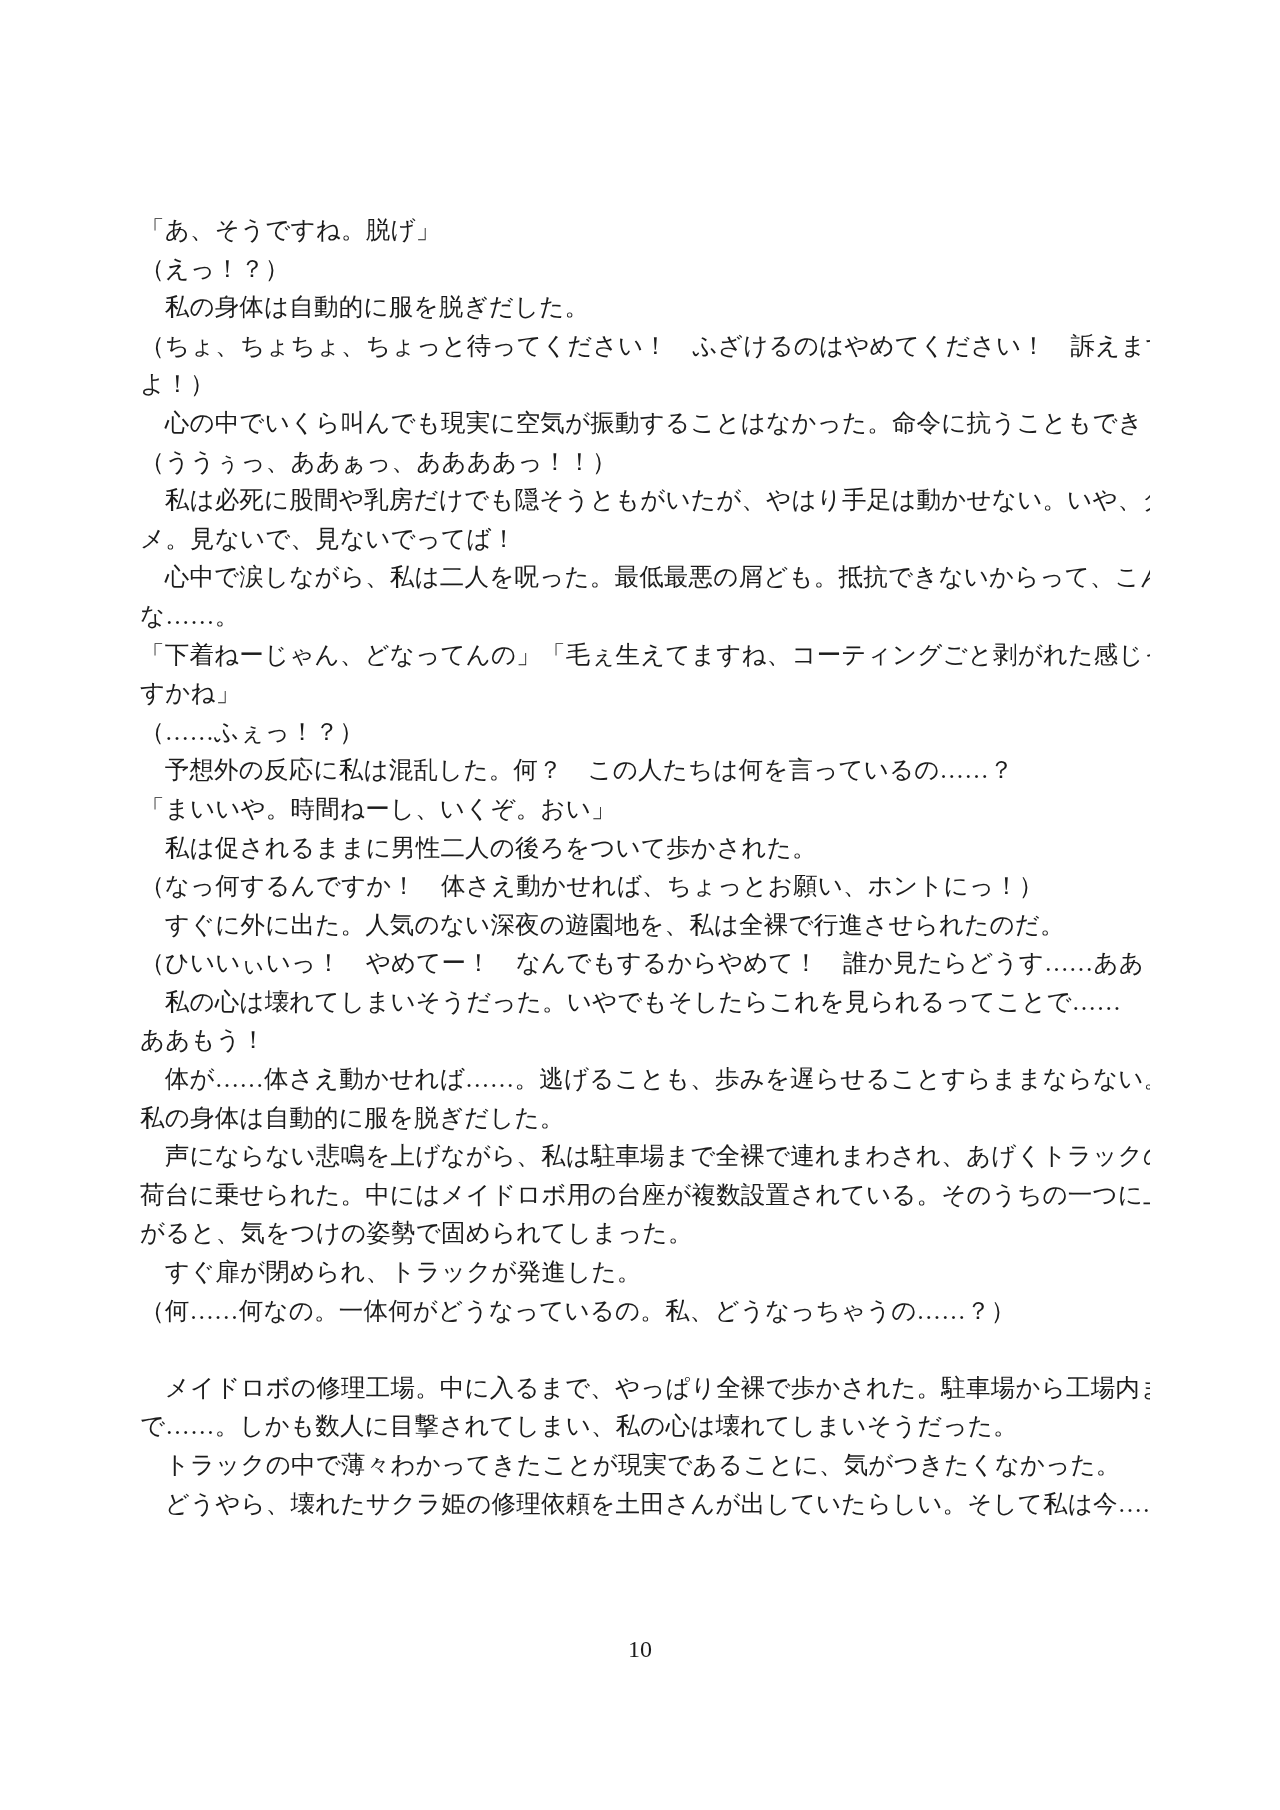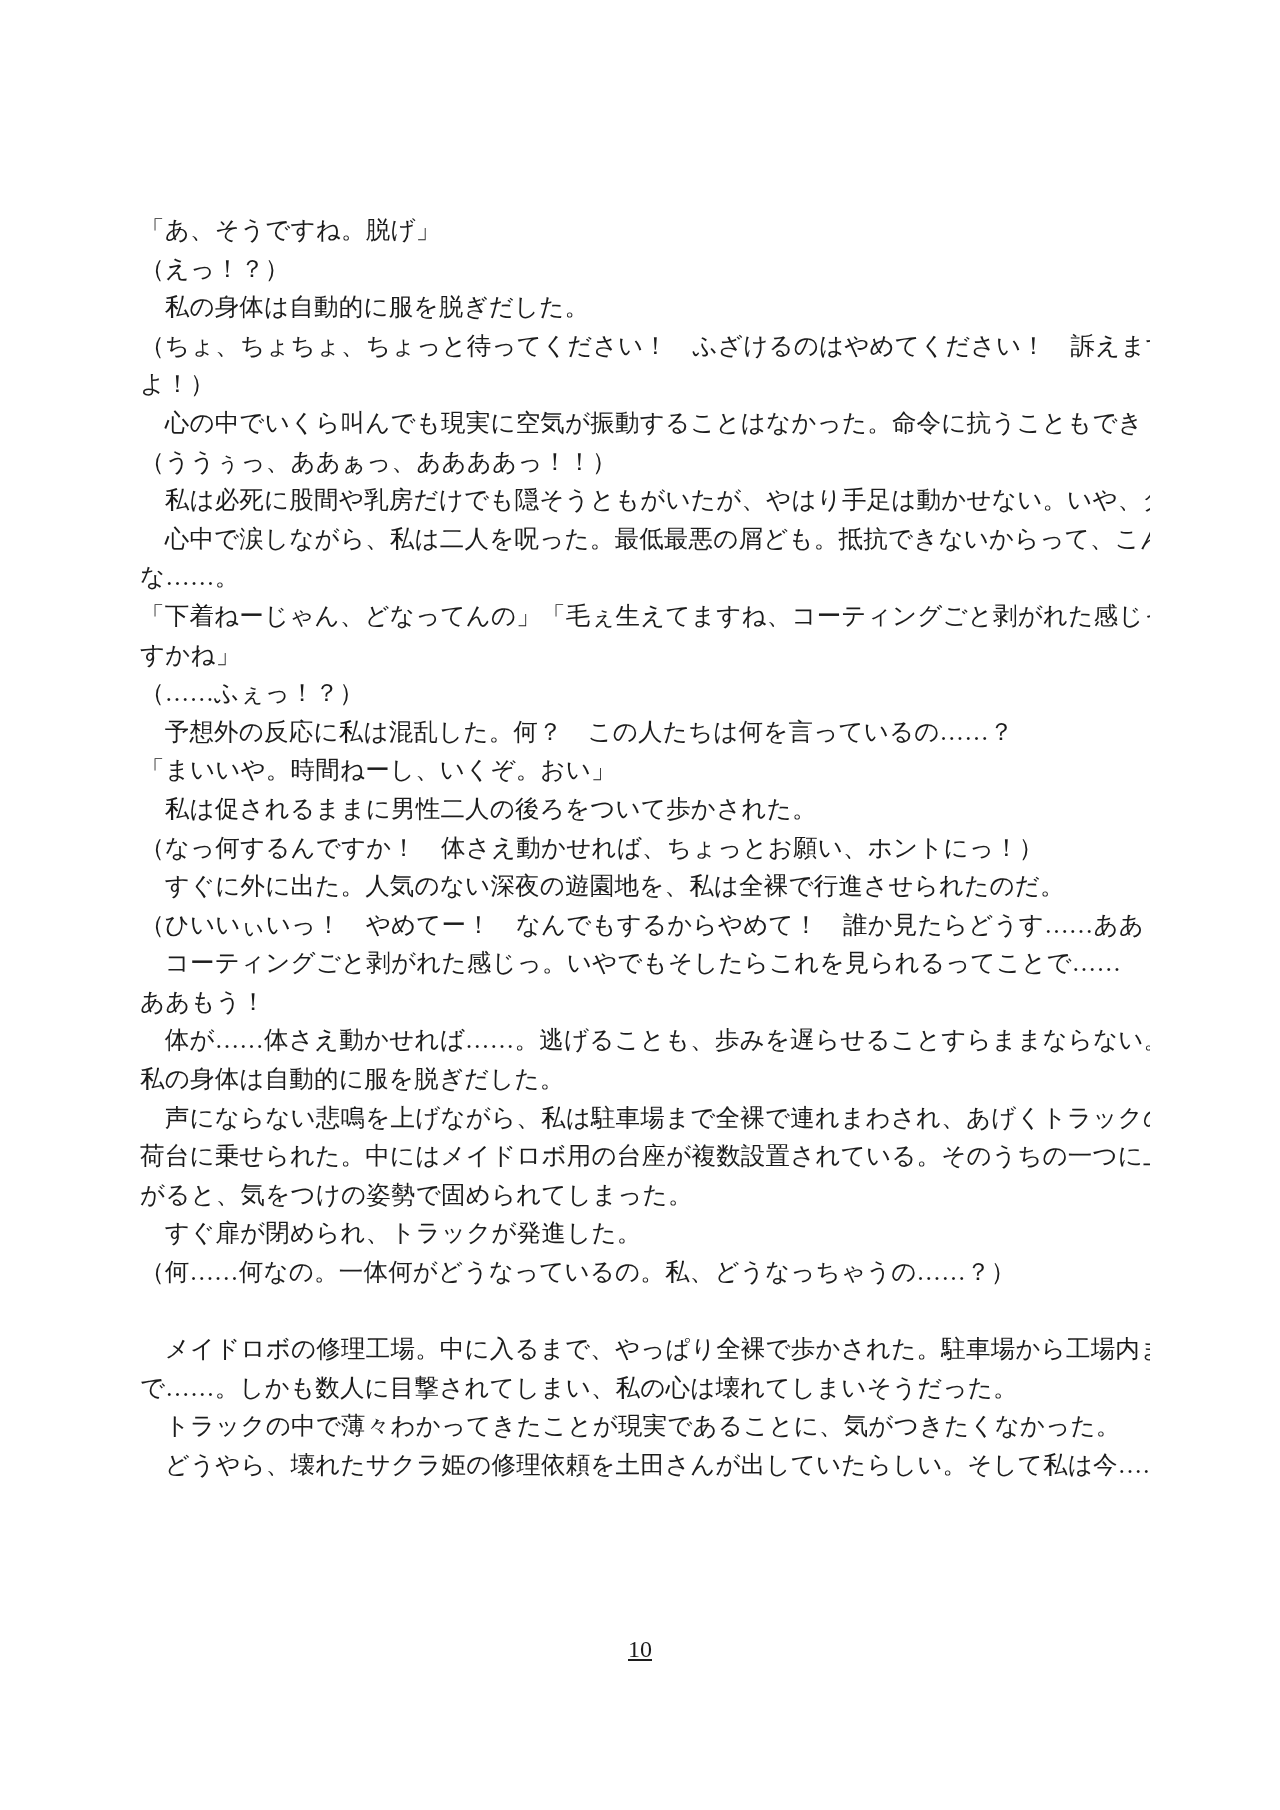--- a/index.html
+++ b/index.html
@@ -40,49 +40,49 @@
   }
   .page-number {
     position: absolute;
     top: 1630px;
     left: 0;
     width: 1280px;
     text-align: center;
     font-size: 24px;
     line-height: 38px;
     color: #1c1c1c;
-    text-decoration: underline;
   }
 </style>
 </head>
 <body>
 
 <div class="page">
 
   <main class="text-block">
       <p class="line">「あ、そうですね。脱げ」</p>
       <p class="line">（えっ！？）</p>
       <p class="line">　私の身体は自動的に服を脱ぎだした。</p>
       <p class="line">（ちょ、ちょちょ、ちょっと待ってください！　ふざけるのはやめてください！　訴えます</p>
       <p class="line">よ！）</p>
       <p class="line">　心の中でいくら叫んでも現実に空気が振動することはなかった。命令に抗うこともでき</p>
       <p class="line">（ううぅっ、ああぁっ、ああああっ！！）</p>
       <p class="line">　私は必死に股間や乳房だけでも隠そうともがいたが、やはり手足は動かせない。いや、ダ</p>
+      <p class="line">メ。見ないで、見ないでってば！</p>
       <p class="line">　心中で涙しながら、私は二人を呪った。最低最悪の屑ども。抵抗できないからって、こん</p>
       <p class="line">な……。</p>
       <p class="line">「下着ねーじゃん、どなってんの」「毛ぇ生えてますね、コーティングごと剥がれた感じっ</p>
       <p class="line">すかね」</p>
       <p class="line">（……ふぇっ！？）</p>
       <p class="line">　予想外の反応に私は混乱した。何？　この人たちは何を言っているの……？</p>
       <p class="line">「まいいや。時間ねーし、いくぞ。おい」</p>
       <p class="line">　私は促されるままに男性二人の後ろをついて歩かされた。</p>
       <p class="line">（なっ何するんですか！　体さえ動かせれば、ちょっとお願い、ホントにっ！）</p>
       <p class="line">　すぐに外に出た。人気のない深夜の遊園地を、私は全裸で行進させられたのだ。</p>
       <p class="line">（ひいいぃいっ！　やめてー！　なんでもするからやめて！　誰か見たらどうす……ああ</p>
-      <p class="line">　コーティングごと剥がれた感じっ。いやでもそしたらこれを見られるってことで……</p>
+      <p class="line">　私の心は壊れてしまいそうだった。いやでもそしたらこれを見られるってことで……</p>
       <p class="line">ああもう！</p>
       <p class="line">　体が……体さえ動かせれば……。逃げることも、歩みを遅らせることすらままならない。</p>
       <p class="line">私の身体は自動的に服を脱ぎだした。</p>
       <p class="line">　声にならない悲鳴を上げながら、私は駐車場まで全裸で連れまわされ、あげくトラックの</p>
       <p class="line">荷台に乗せられた。中にはメイドロボ用の台座が複数設置されている。そのうちの一つに上</p>
       <p class="line">がると、気をつけの姿勢で固められてしまった。</p>
       <p class="line">　すぐ扉が閉められ、トラックが発進した。</p>
       <p class="line">（何……何なの。一体何がどうなっているの。私、どうなっちゃうの……？）</p>
       <p class="line blank"></p>
       <p class="line">　メイドロボの修理工場。中に入るまで、やっぱり全裸で歩かされた。駐車場から工場内ま</p>

